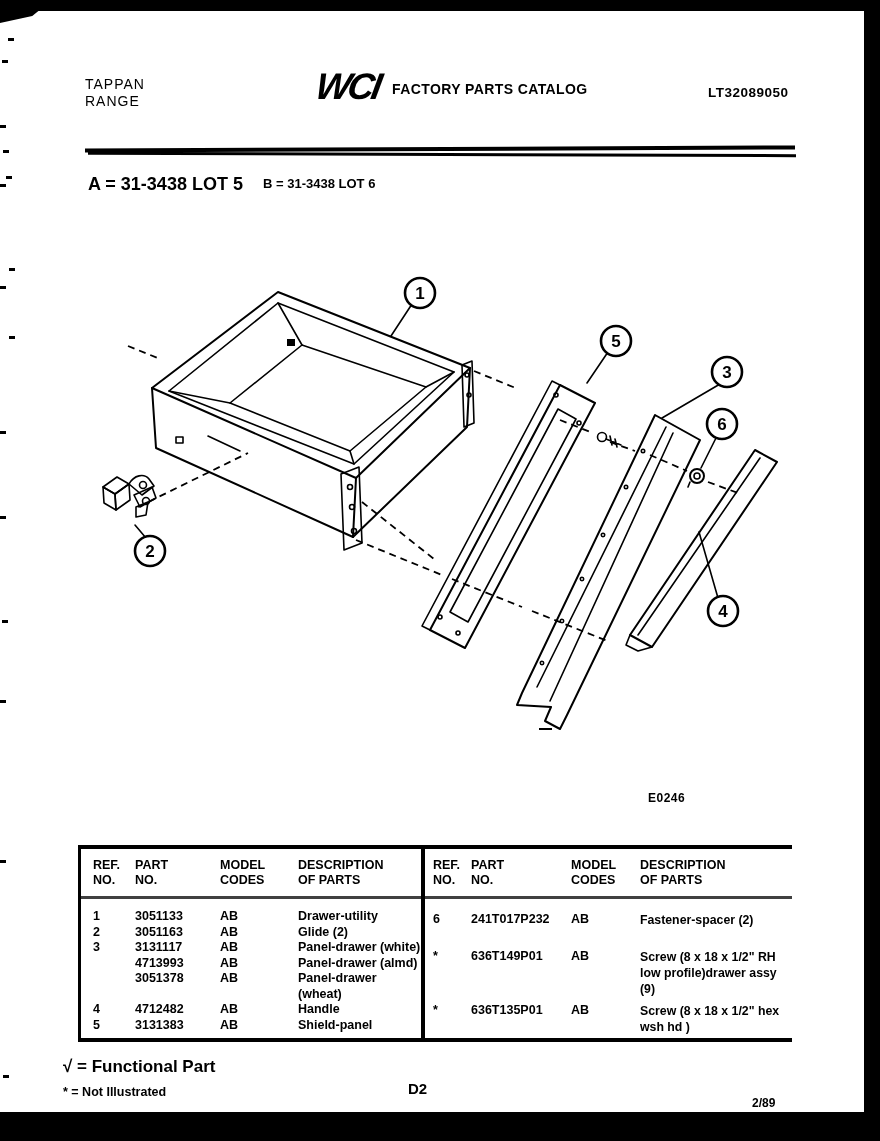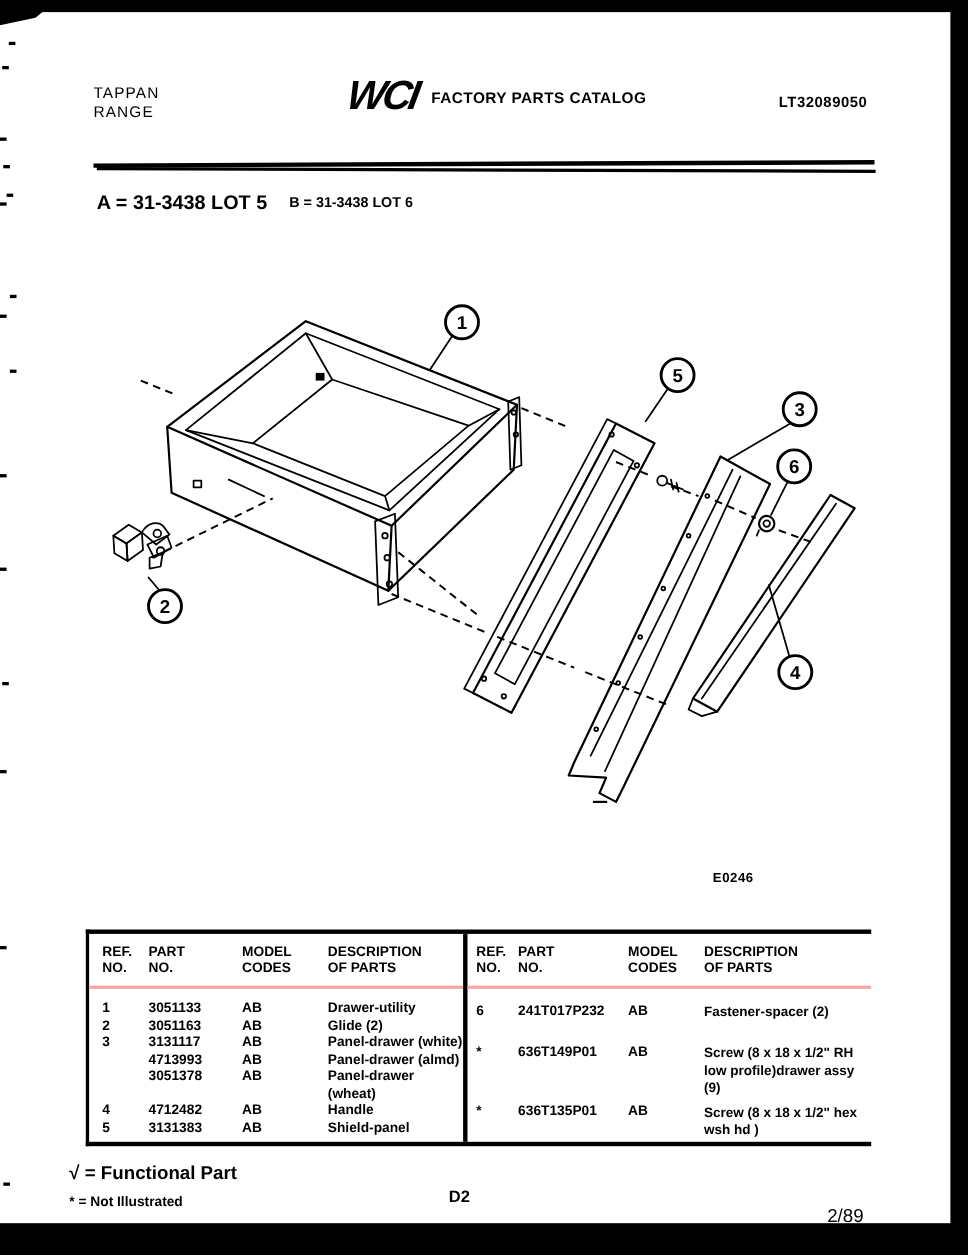--- a/index.html
+++ b/index.html
@@ -35,34 +35,34 @@
   .figure-code{left:648px;top:791px;font-size:12px;font-weight:bold;letter-spacing:.5px}
   .tiny-dash{left:539px;top:728px;width:13px;height:2px;background:#000}
   
   .ptable{left:78px;top:845px;width:714px;height:197px;
     border-top:4px solid #000;border-bottom:4px solid #000;border-left:3px solid #000;
     display:flex;box-sizing:border-box}
   .half{position:relative;height:100%}
   .half.left{width:356px}
   .divider{width:4px;background:#000;height:100%}
   .half.right{flex:1}
-  .thead{display:grid;box-sizing:border-box;border-bottom:3px solid #fca5a5;height:50px;
+  .thead{display:grid;box-sizing:border-box;border-bottom:3px solid #404040;height:50px;
     padding-top:9px;font-size:12.5px;font-weight:bold;line-height:15px;white-space:pre-line}
   .grid-l{grid-template-columns:42px 85px 78px 1fr;padding-left:12px}
   .grid-r{grid-template-columns:38px 100px 69px 1fr;padding-left:8px}
   .trow{display:grid;font-size:12.5px;font-weight:bold;line-height:15.5px}
   .tbody-l{margin-top:10px}
   .tbody-r .trow{align-items:start}
   .desc-r{width:152px;line-height:16px;font-size:12.3px}
   .mt1{margin-top:13px}.mt2{margin-top:21px}.mt3{margin-top:6px}
   
   .functional{left:63px;top:1057px;font-size:17px;font-weight:bold}
   .notillus{left:63px;top:1085px;font-size:12.5px;font-weight:bold}
   .page-id{left:408px;top:1080px;font-size:15px;font-weight:bold}
-  .date-code{left:752px;top:1096px;font-size:17px;font-weight:normal}
+  .date-code{left:752px;top:1096px;font-size:12px;font-weight:bold}
   svg .ln{stroke:#000;stroke-width:2;fill:none;stroke-linejoin:round;stroke-linecap:round}
   svg .thin{stroke-width:1.6}
   svg .dash{stroke:#000;stroke-width:1.8;fill:none;stroke-dasharray:7 5}
   svg .callout{stroke:#000;stroke-width:2.6;fill:#fff}
   svg text{font-family:"Liberation Sans",sans-serif;font-weight:bold;font-size:17px}
 </style>
 </head>
 <body>
 
 <div class="bar top-bar"></div>

